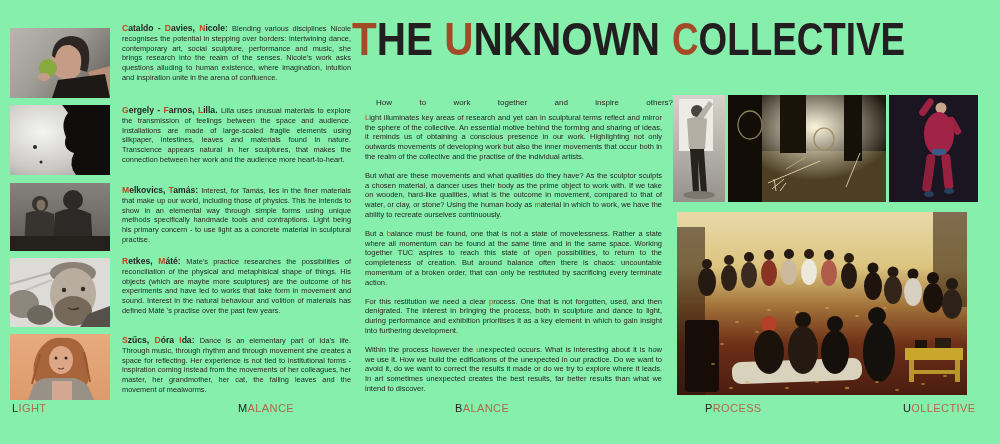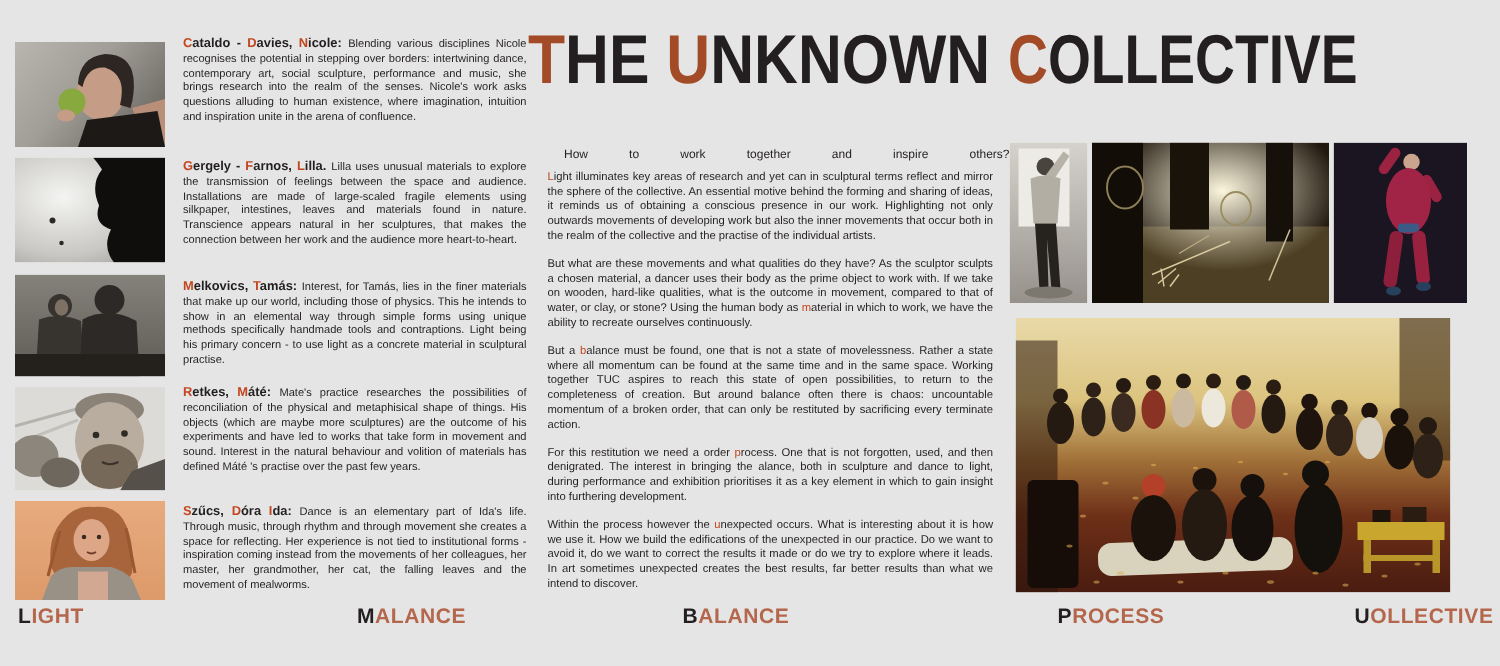--- a/index.html
+++ b/index.html
@@ -3,21 +3,21 @@
 <meta charset="utf-8">
 <style>
   :root{
     --accent-text:#c2461f;
     --accent-title:#a34b27;
     --accent-footer:#b4674c;
     --ink:#231f20;
   }
   html,body{margin:0;padding:0;background:#ffffff;}
   .page{
-    position:relative;width:1000px;height:444px;background:#e5e5e5;
+    position:relative;width:1000px;height:444px;background:#86efac;
     color:var(--ink);font-family:"Liberation Sans",sans-serif;overflow:hidden;
   }
   
   .photo{position:absolute;left:10px;width:100px;overflow:hidden;}
   .photo svg{display:block;width:100%;height:100%;}
   .p1{top:28px;height:70px}
   .p2{top:105px;height:70px}
   .p3{top:183px;height:68px}
   .p4{top:258px;height:69px}
   .p5{top:334px;height:66px}
@@ -38,21 +38,21 @@
   .article{position:absolute;left:352px;top:113px;width:297px;margin-left:13px;}
   .article p{margin:0 0 9.5px 0;font-size:7.5px;line-height:9.7px;text-align:justify;color:var(--ink);}
   
   .strip{position:absolute;left:673px;top:95px;width:305px;height:107px;display:flex;gap:3px;}
   .strip .seg{height:107px;overflow:hidden;}
   .seg svg{display:block;width:100%;height:100%;}
   .seg-a{width:52px}.seg-b{width:158px}.seg-c{width:89px}
   .group-photo{position:absolute;left:677px;top:212px;width:290px;height:183px;overflow:hidden;}
   .group-photo svg{display:block;width:100%;height:100%;}
   
-  .fw{position:absolute;top:402px;font-size:14px;font-weight:bold;
+  .fw{position:absolute;top:402px;font-size:11px;font-weight:normal;
       letter-spacing:0.4px;color:var(--accent-footer);white-space:nowrap;}
   .fw .fi{color:var(--ink);}
   .fw1{left:12px}.fw2{left:238px}.fw3{left:455px}.fw4{left:705px}.fw5{left:903px}
 </style>
 </head>
 <body>
 
 <div class="page">
 
   <div class="photo p1">
@@ -166,21 +166,21 @@
   </p>
 
   <h1 class="main-title"><span class="acc-t">T</span><span>HE </span><span class="acc-t">U</span><span>NKNOWN</span></h1>
 
   <div class="intro">How to work together and inspire others?</div>
 
   <div class="article">
     <p><span></span><span class="acc">L</span><span>ight illuminates key areas of research and yet can in sculptural terms reflect and mirror the sphere of the collective. An essential motive behind the forming and sharing of ideas, it reminds us of obtaining a conscious presence in our work. Highlighting not only outwards movements of developing work but also the inner movements that occur both in the realm of the collective and the practise of the individual artists.</span></p>
     <p><span>But what are these movements and what qualities do they have? As the sculptor sculpts a chosen material, a dancer uses their body as the prime object to work with. If we take on wooden, hard-like qualities, what is the outcome in movement, compared to that of water, or clay, or stone?   Using the human body as </span><span class="acc">m</span><span>aterial in which to work, we have the ability to recreate ourselves continuously.</span></p>
     <p><span>But a </span><span class="acc">b</span><span>alance must be found, one that is not a state of movelessness. Rather a state where all momentum can be found at the same time and in the same space. Working together TUC aspires to reach this state of open possibilities, to return to the completeness of creation. But around balance often there is chaos: uncountable momentum of a broken order, that can only be restituted by sacrificing every terminate action.</span></p>
-    <p><span>For this restitution we need a order </span><span class="acc">p</span><span>rocess. One that is not forgotten, used, and then denigrated. The interest in bringing the alance, both in sculpture and dance to light, during performance and exhibition prioritises it as a key element in which to gain insight into furthering development.</span></p>
+    <p><span>For this restitution we need a clear </span><span class="acc">p</span><span>rocess. One that is not forgotten, used, and then denigrated. The interest in bringing the process, both in sculpture and dance to light, during performance and exhibition prioritises it as a key element in which to gain insight into furthering development.</span></p>
     <p><span>Within the process however the </span><span class="acc">u</span><span>nexpected occurs. What is interesting about it is how we use it. How we build the edifications of the unexpected in our practice. Do we want to avoid it, do we want to correct the results it made or do we try to explore where it leads. In art sometimes unexpected creates the best results, far better results than what we intend to discover.</span></p>
   </div>
 
   <h1 class="main-title right-title"><span class="acc-t">C</span><span>OLLECTIVE</span></h1>
 
   <div class="strip">
     <div class="seg seg-a">
       <svg viewBox="0 0 52 107" preserveAspectRatio="none">
         <defs>
           <linearGradient id="sa" x1="0" y1="0" x2="0" y2="1">

